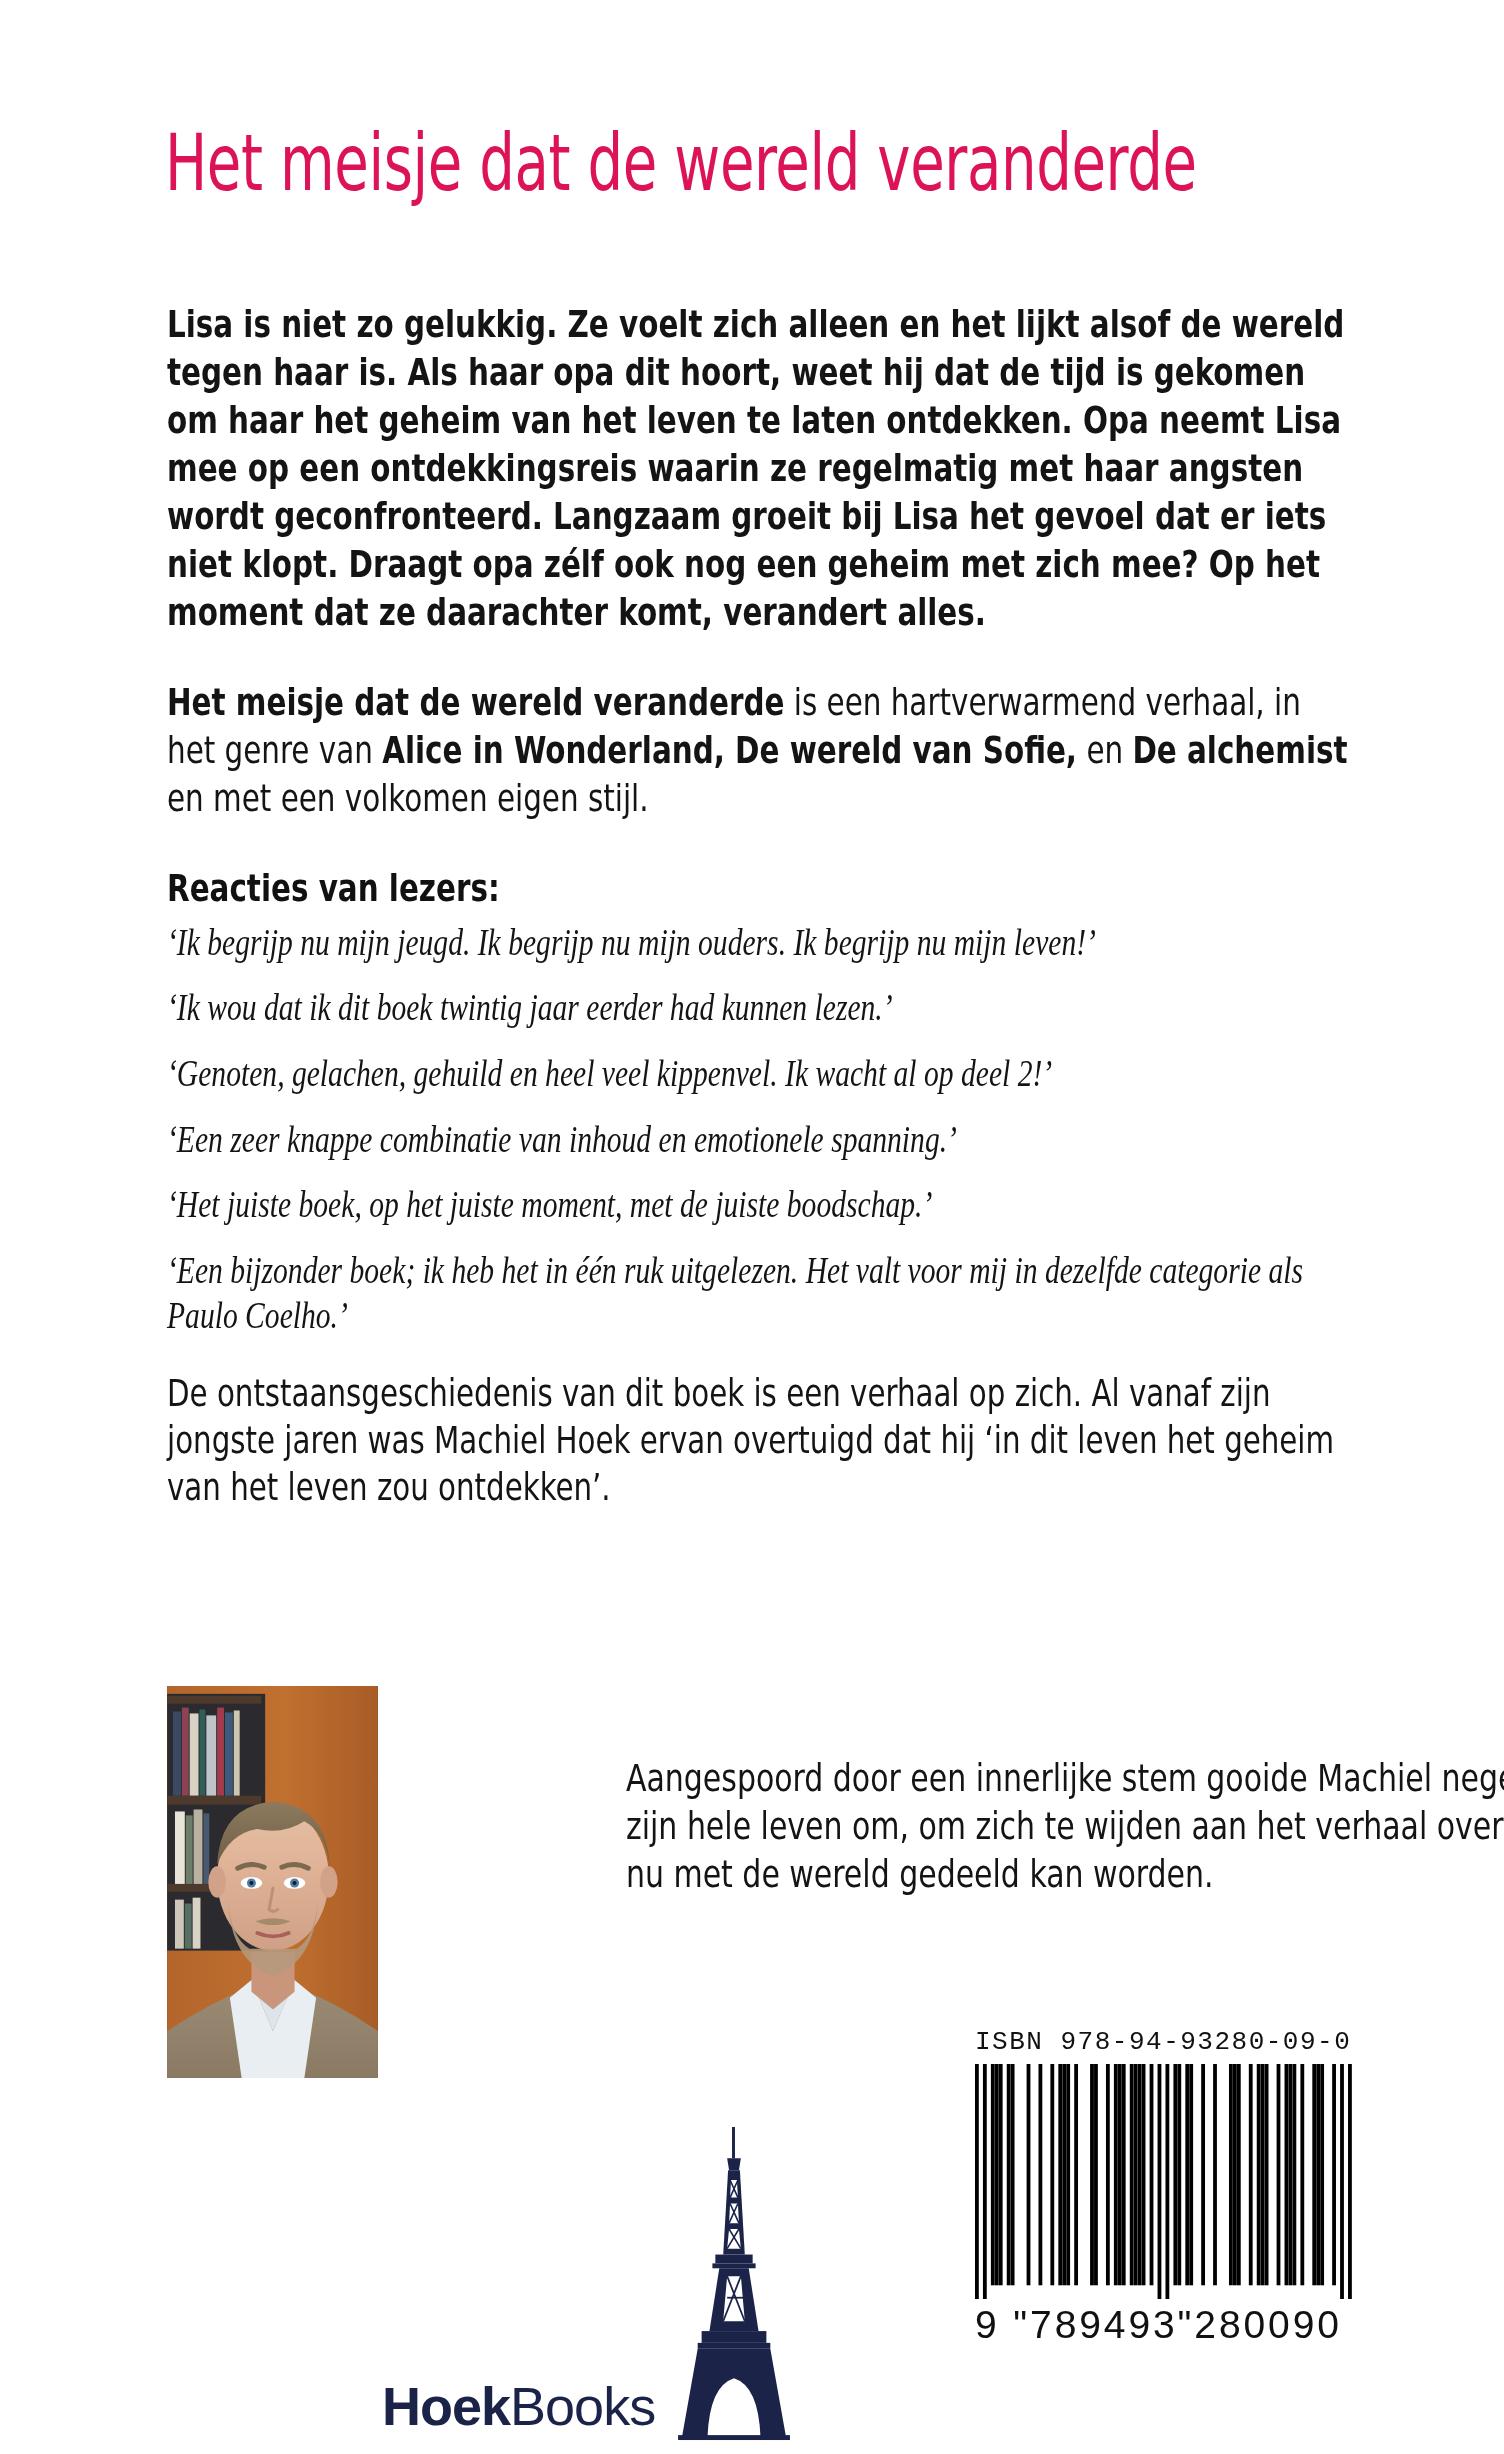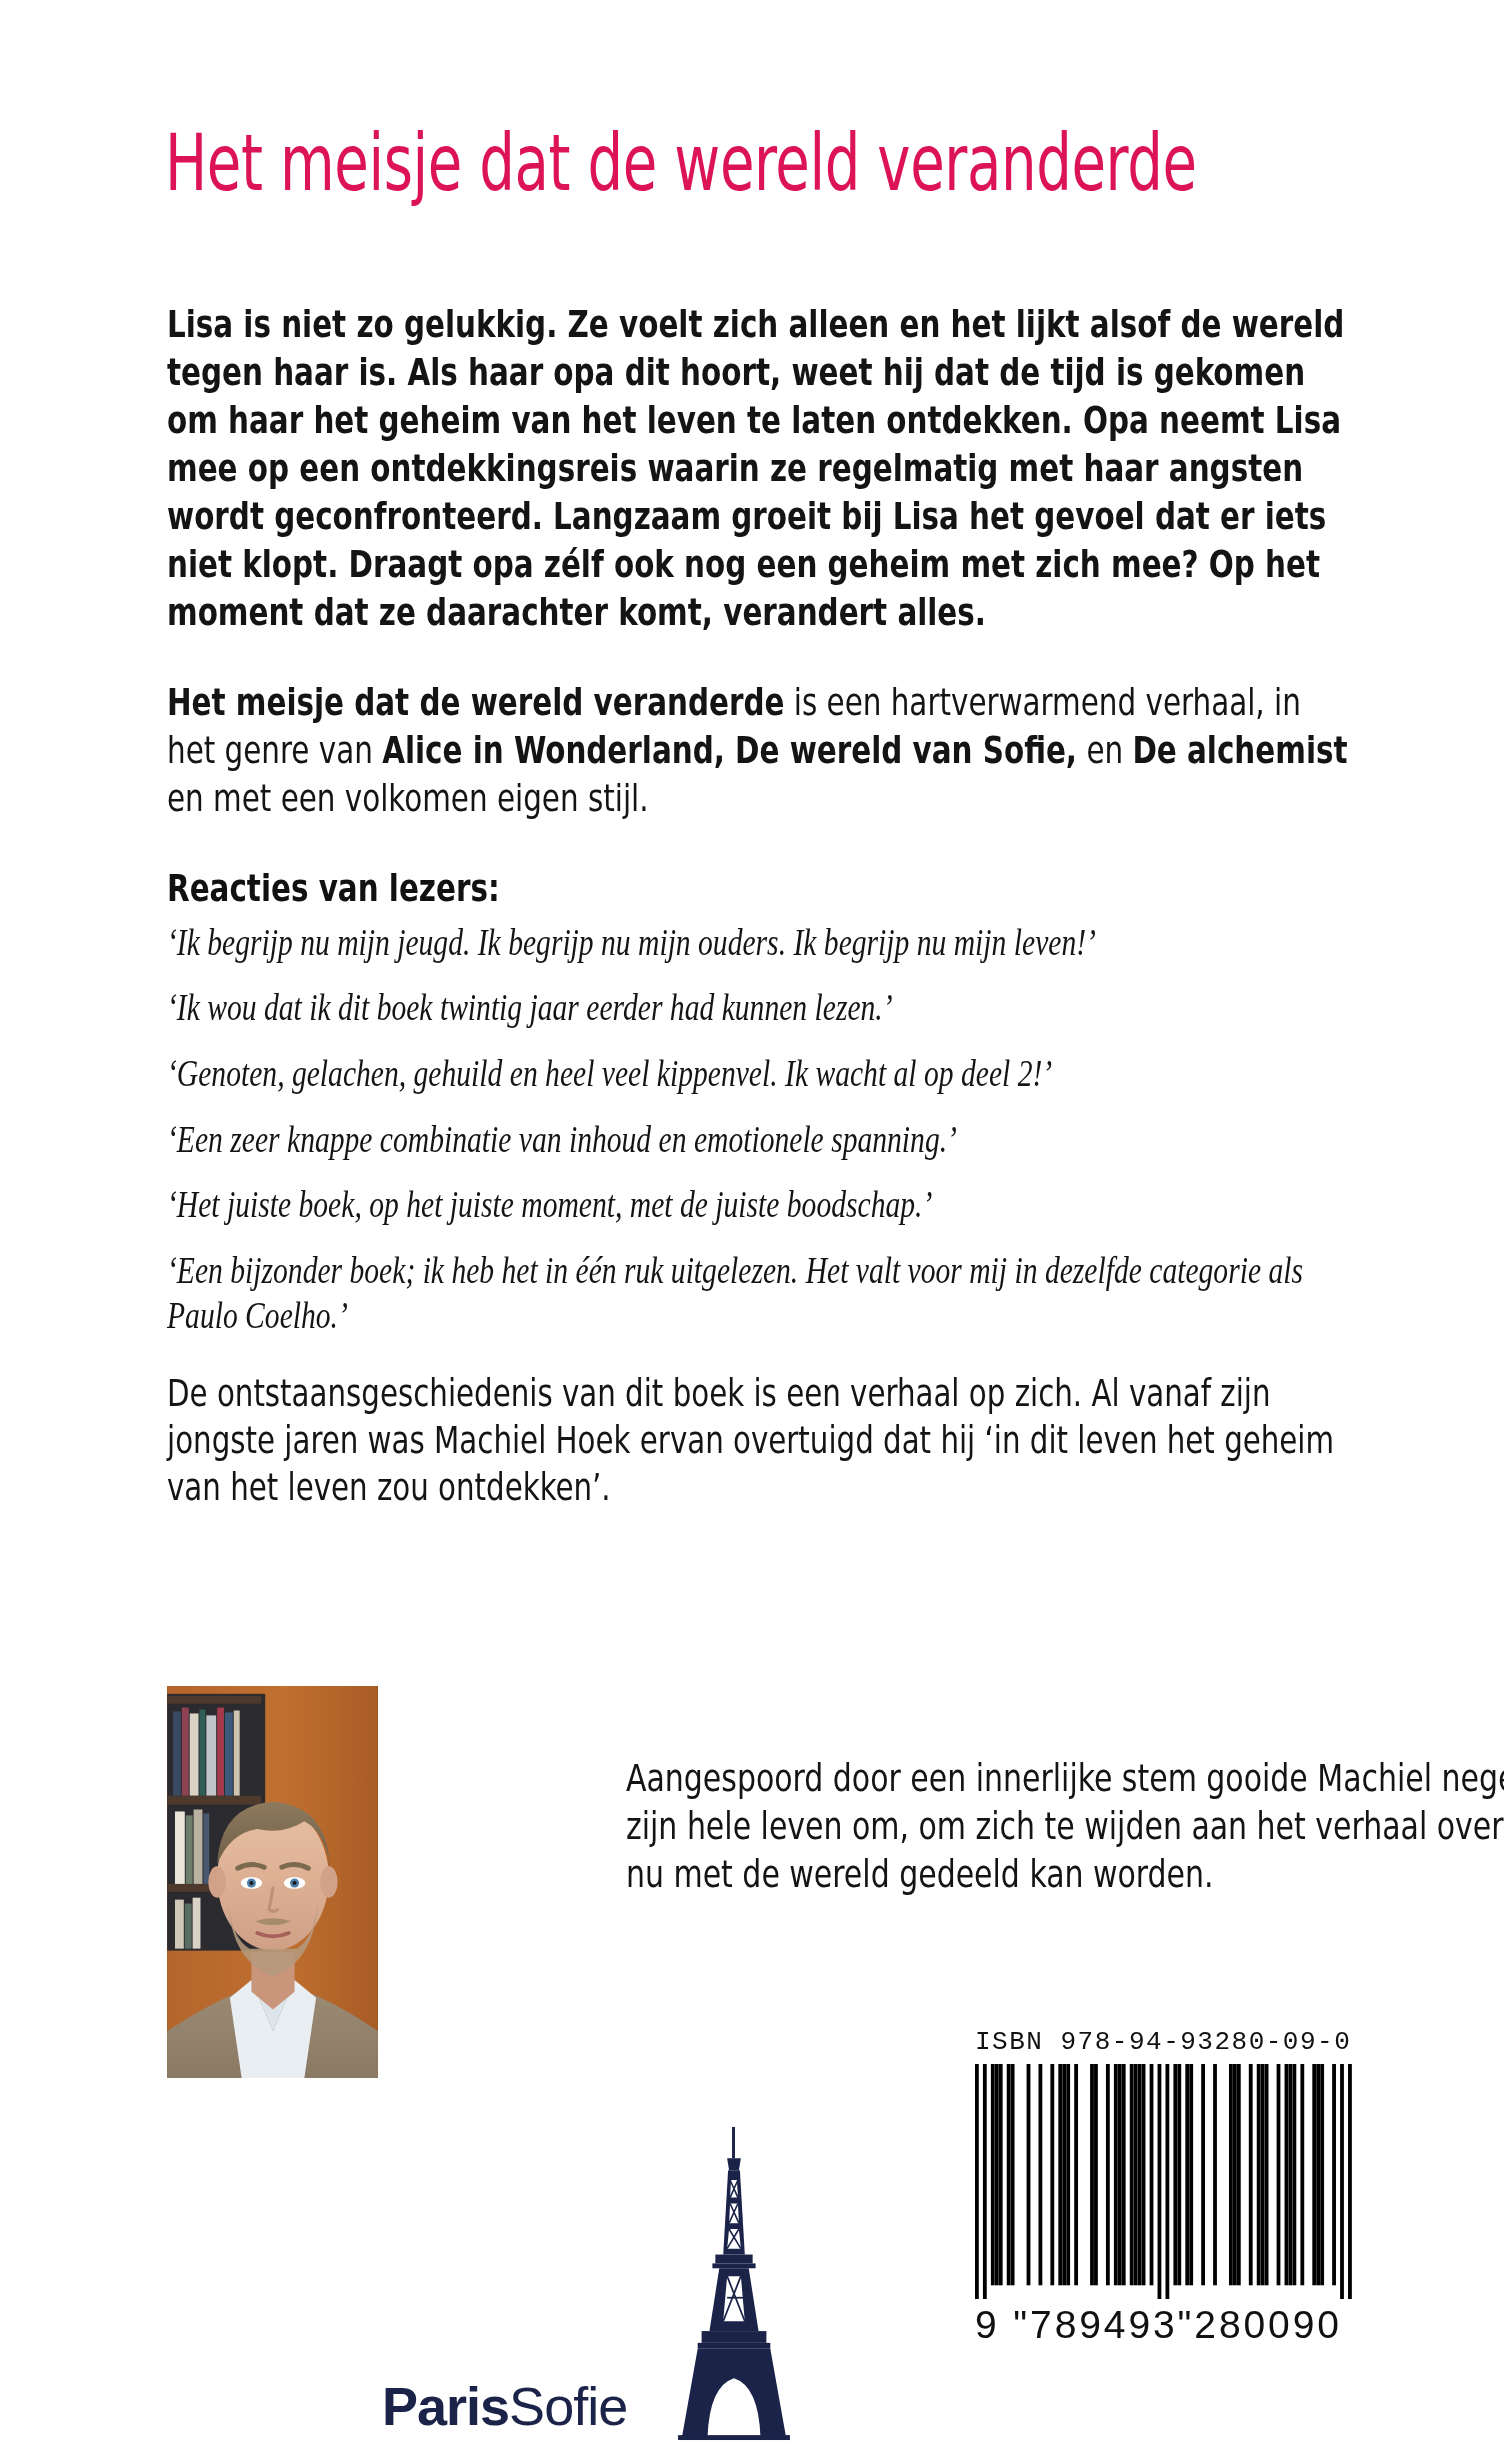--- a/index.html
+++ b/index.html
@@ -298,21 +298,21 @@
         <path d="M90 240 Q108 234 126 240 Q108 248 90 240 Z" fill="#a58a6c"></path>
 
         <path d="M92 252 Q108 259 124 252" stroke="#a7605a" stroke-width="4" fill="none" stroke-linecap="round"></path>
       </svg>
     </div>
 
     <p class="photo-text">Aangespoord door een innerlijke stem gooide Machiel negen jaar geleden zijn hele leven om, om zich te wijden aan het verhaal over dat geheim, dat nu met de wereld gedeeld kan worden.</p>
   </div>
 
   <div class="publisher">
-    <div class="pub-word"><span class="b1">Paris</span><span class="b2">Sofie</span></div>
+    <div class="pub-word"><span class="b1">Hoek</span><span class="b2">Books</span></div>
     <div class="eiffel">
       <svg width="116" height="316" viewBox="0 0 118 322" xmlns="http://www.w3.org/2000/svg">
         <g fill="#1b2349">
 
           <rect x="57" y="2" width="3" height="32"></rect>
 
           <path d="M52 34 L66 34 L64 46 L54 46 Z"></path>
 
           <path d="M53 46 L65 46 L70 132 L48 132 Z"></path>
 

